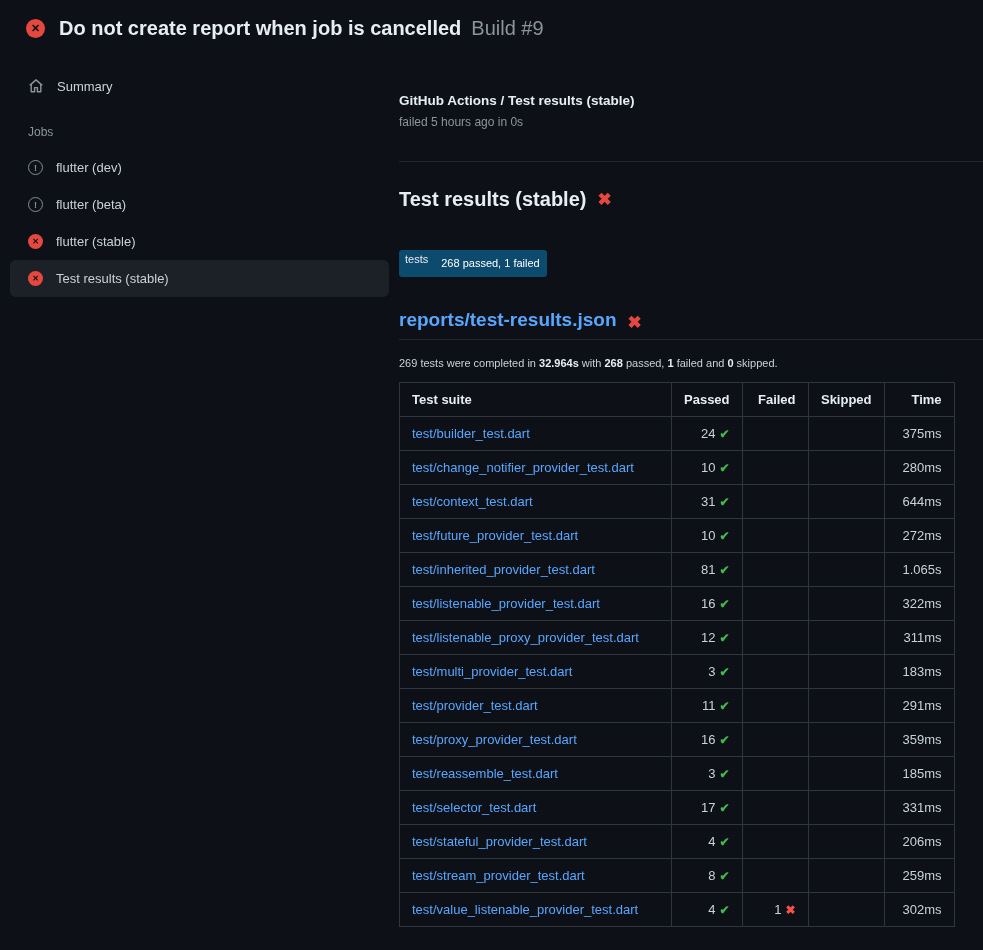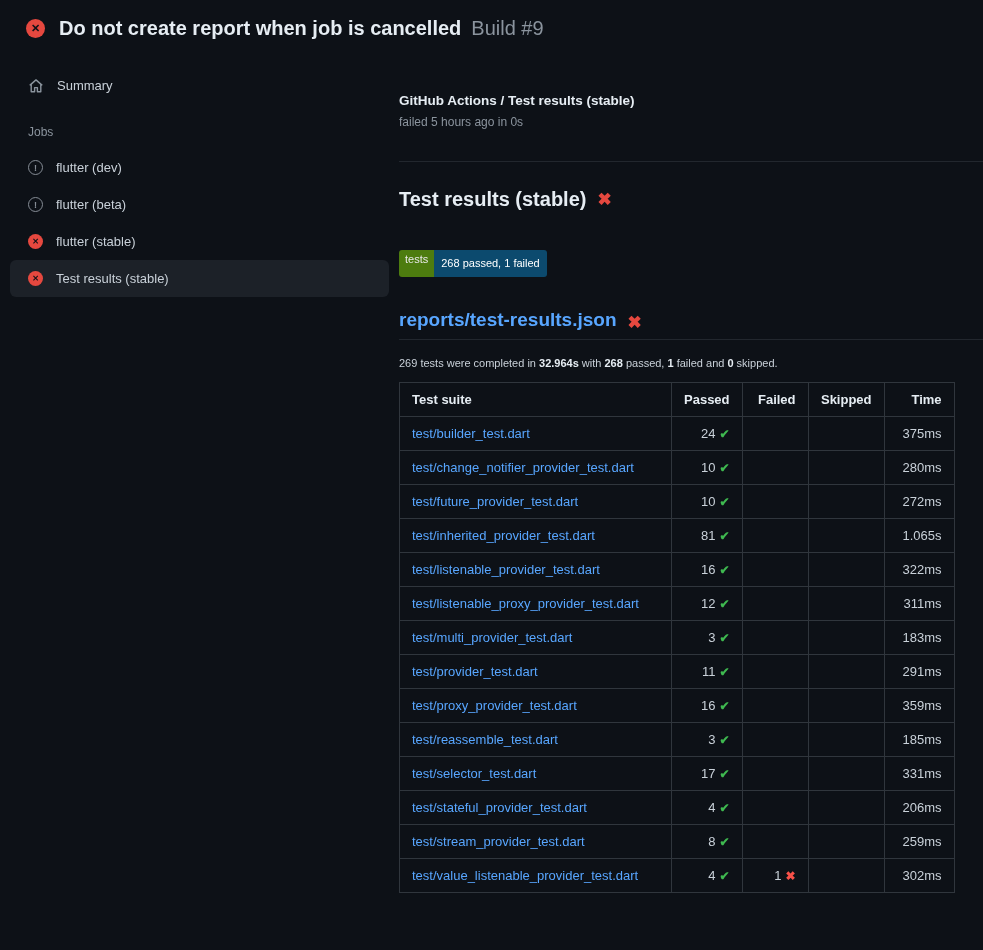--- a/index.html
+++ b/index.html
@@ -30,21 +30,21 @@
   }
   .run-title { font-size: 20px; font-weight: 700; color: #e6edf3; margin: 0; }
   .run-build { font-size: 20px; font-weight: 400; color: #8b949e; margin-left: -4px; }
 
   
   .layout { display: flex; align-items: flex-start; }
 
   
   .sidebar { width: 399px; flex-shrink: 0; padding-top: 14px; }
   .sidebar-item {
-    display: flex; align-items: flex-start; gap: 13px;
+    display: flex; align-items: center; gap: 13px;
     margin: 0 10px;
     padding: 11px 18px;
     border-radius: 6px;
     font-size: 13px;
     color: #c9d1d9;
     cursor: pointer;
   }
   .sidebar-item.selected { background: #1c2128; }
   .jobs-label { font-size: 12px; color: #8b949e; padding: 20px 28px 10px 28px; }
   .home-icon { display: flex; width: 16px; flex-shrink: 0; }
@@ -69,21 +69,21 @@
     margin-top: 26px;
     font-size: 20px; font-weight: 700; color: #e6edf3;
     display: flex; align-items: center; gap: 11px;
   }
   .x-mark { color: #e5483f; font-size: 17px; font-weight: 700; line-height: 1; }
   .badge {
     display: inline-flex; margin-top: 22px;
     font-size: 11px; line-height: 1;
     border-radius: 3px; overflow: hidden;
   }
-  .badge-label { background: #4d7c0f; color: #e9e9e9; padding: 4px 6px; text-align: center; }
+  .badge-label { background: #0c4a6e; color: #e9e9e9; padding: 4px 6px; text-align: center; }
   .badge-value { background: #0c4a6e; color: #ffffff; padding: 8px 7px; }
   .report-title {
     margin-top: 32px;
     padding-bottom: 8px;
     border-bottom: 1px solid #22272e;
     display: flex; align-items: flex-end; gap: 11px;
   }
   .report-link {
     font-size: 19px; font-weight: 700;
     color: #58a6ff; text-decoration: none; cursor: pointer;
@@ -200,20 +200,27 @@
             <td class="num">375ms</td>
           </tr>
           <tr>
             <td><a class="suite-link">test/change_notifier_provider_test.dart</a></td>
             <td class="num"><span>10</span><span class="check">✔</span></td>
             <td class="num"></td>
             <td class="num"></td>
             <td class="num">280ms</td>
           </tr>
           <tr>
+            <td><a class="suite-link">test/context_test.dart</a></td>
+            <td class="num"><span>31</span><span class="check">✔</span></td>
+            <td class="num"></td>
+            <td class="num"></td>
+            <td class="num">644ms</td>
+          </tr>
+          <tr>
             <td><a class="suite-link">test/future_provider_test.dart</a></td>
             <td class="num"><span>10</span><span class="check">✔</span></td>
             <td class="num"></td>
             <td class="num"></td>
             <td class="num">272ms</td>
           </tr>
           <tr>
             <td><a class="suite-link">test/inherited_provider_test.dart</a></td>
             <td class="num"><span>81</span><span class="check">✔</span></td>
             <td class="num"></td>

